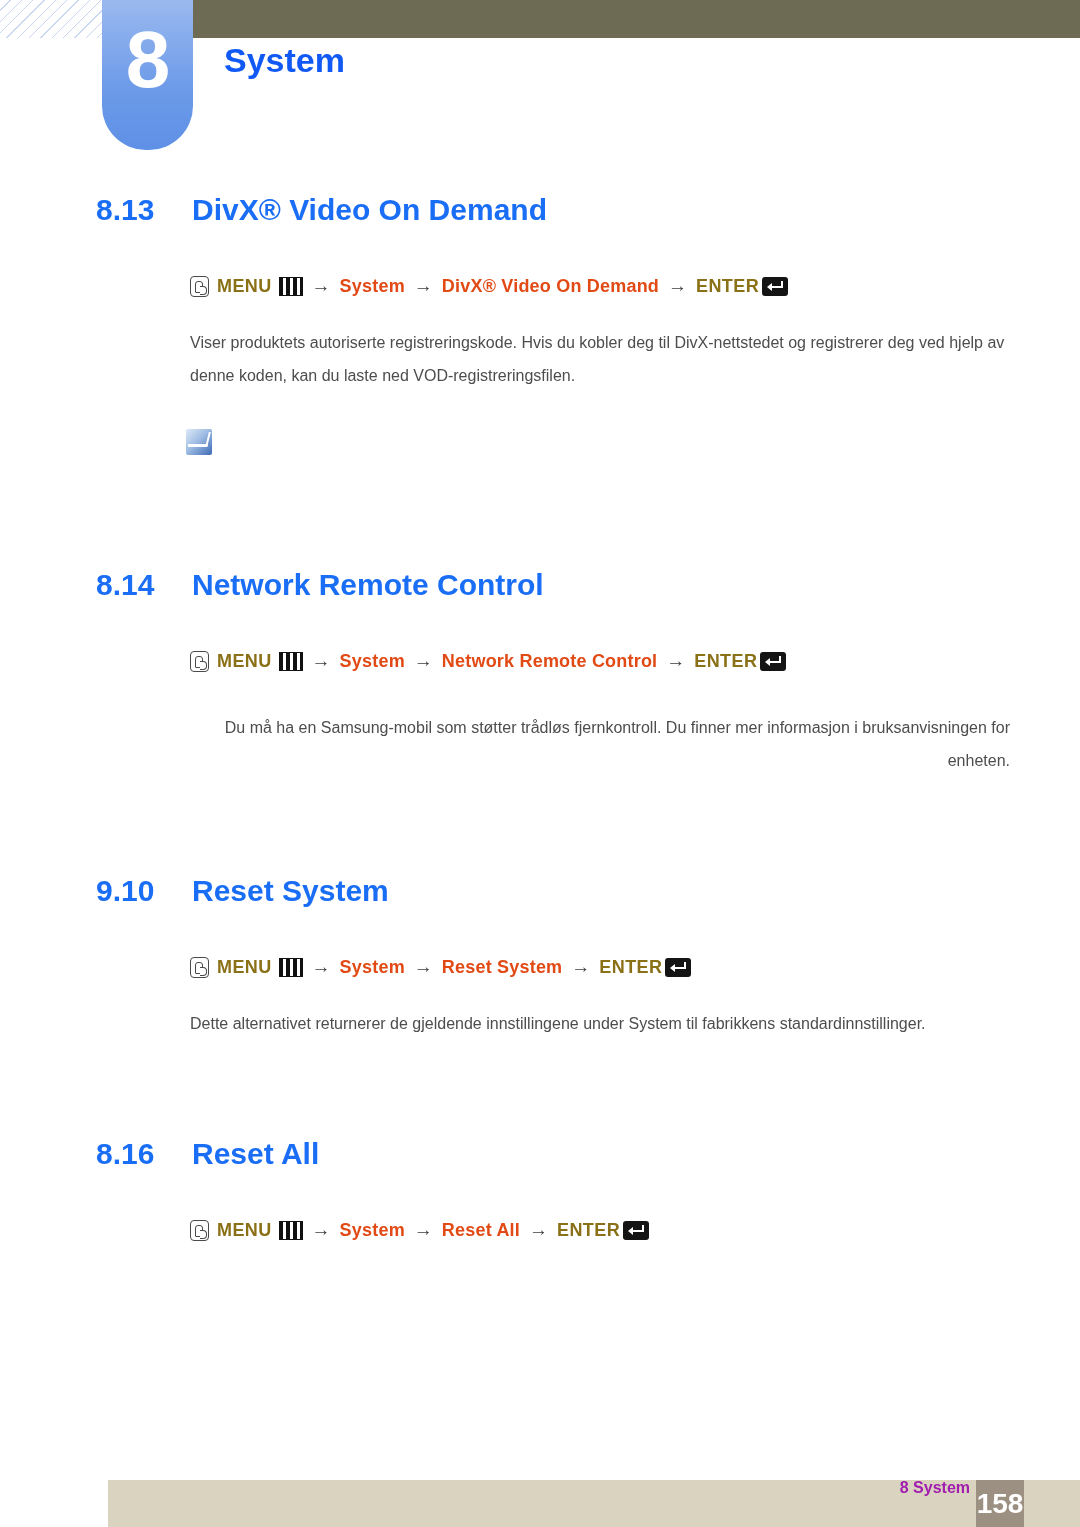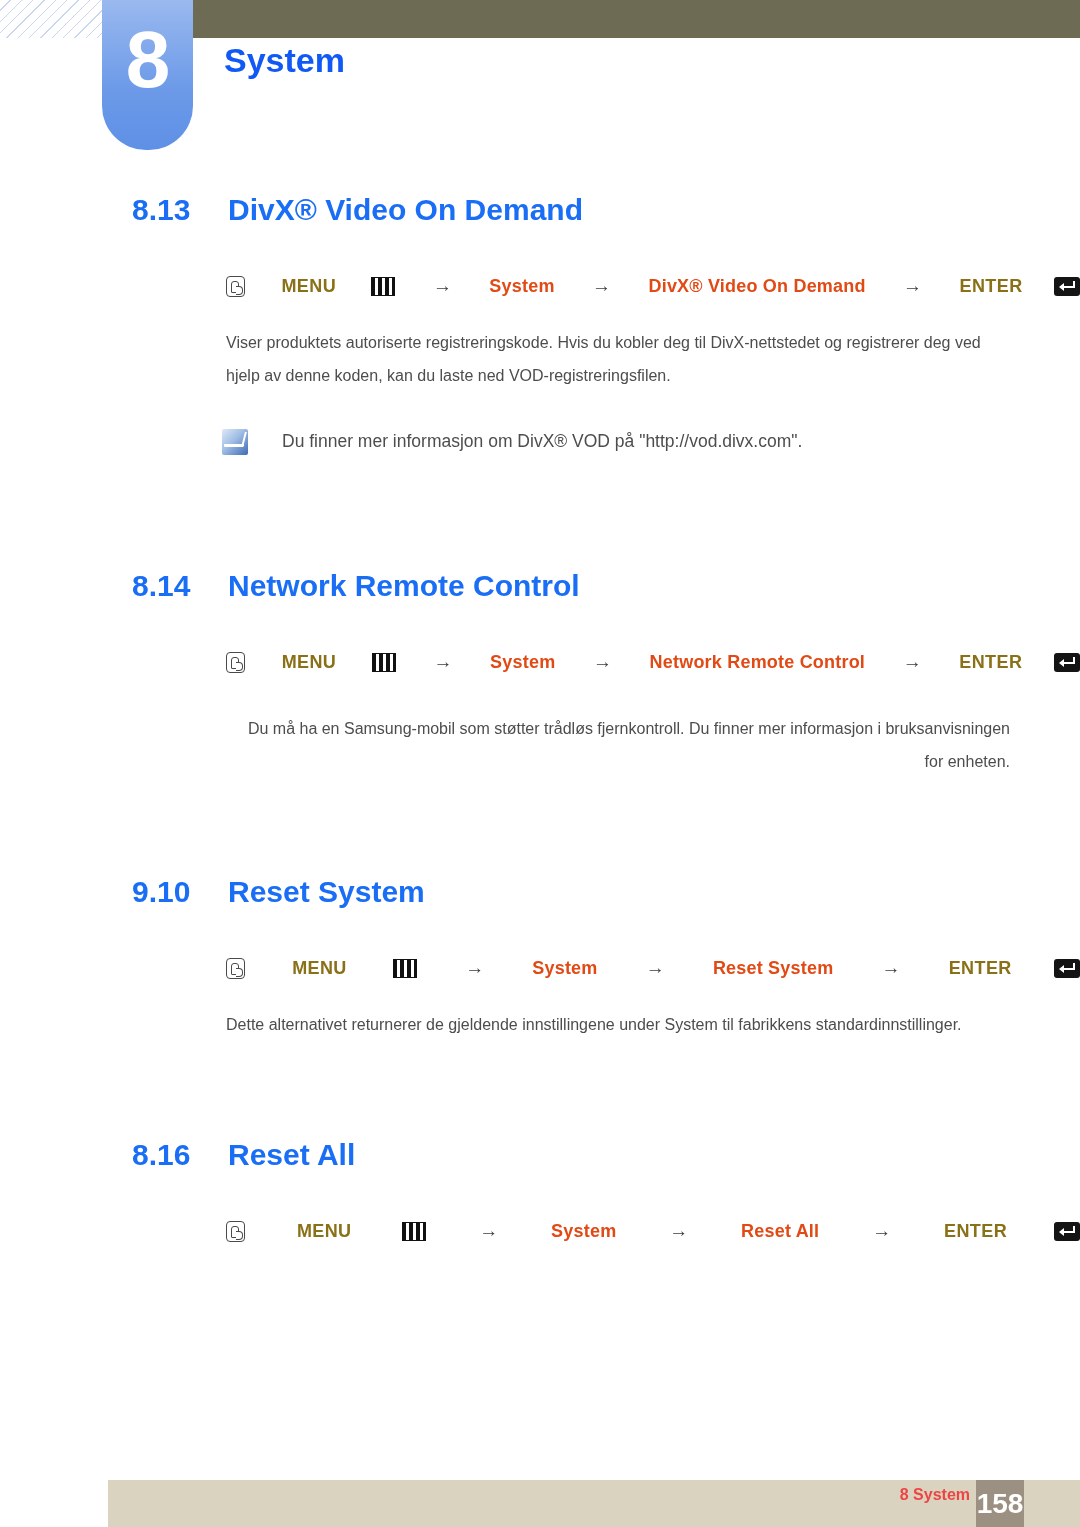--- a/index.html
+++ b/index.html
@@ -85,21 +85,21 @@
   }
 
   
   .content {
     position: absolute;
     top: 190px;
     left: 0;
     width: 1080px;
   }
 
-  .section { position: relative; padding-left: 36px; }
+  .section { position: relative; }
 
   .section-heading {
     display: flex;
     align-items: baseline;
     color: #1a6ef5;
     font-size: 30px;
     font-weight: bold;
     line-height: 40px;
     margin-left: 96px;
   }
@@ -282,46 +282,46 @@
     position: absolute;
     left: 108px;
     bottom: 0;
     width: 972px;
     height: 47px;
     background: #d9d3bf;
   }
   .footer-label {
     position: absolute;
     right: 110px;
-    bottom: 0;
+    bottom: 7px;
     height: 56px;
     line-height: 47px;
     font-size: 16px;
     font-weight: bold;
-    color: #ef4444;
+    color: #a21caf;
   }
   .footer-page {
     position: absolute;
     right: 56px;
     bottom: 0;
     width: 48px;
     height: 47px;
     background: #9c9082;
     color: #ffffff;
     font-size: 28px;
     font-weight: bold;
     line-height: 47px;
     text-align: center;
   }
 
   
   .mt-28 { margin-top: 28px; }
   .mt-34 { margin-top: 34px; }
   .mt-38 { margin-top: 38px; text-align: right; }
-  .mt-44 { margin-top: 44px; justify-content: space-between; }
+  .mt-44 { margin-top: 44px; }
   .mt-86 { margin-top: 110px; }
   .mt-94 { margin-top: 94px; }
 </style>
 </head>
 <body>
 
 <div class="page">
 
   <div class="header">
     <div class="hatch-block"></div>
@@ -352,21 +352,20 @@
         <span class="menu-word">ENTER</span>
         <span class="icon-enter">
             <span class="tip"></span>
           </span>
       </div>
 
       <div class="body-text mt-28">Viser produktets autoriserte registreringskode. Hvis du kobler deg til DivX-nettstedet og registrerer deg ved hjelp av denne koden, kan du laste ned VOD-registreringsfilen.</div>
 
       <div class="note mt-34">
         <div class="note-icon"></div>
-        <div class="note-text">Du finner mer informasjon om DivX® VOD på "http://vod.divx.com".</div>
       </div>
     </div>
 
     <div class="section mt-86">
       <div class="section-heading">
         <span class="sec-num">8.14</span>
         <span class="sec-title">Network Remote Control</span>
       </div>
 
       <div class="menu-path mt-44">

